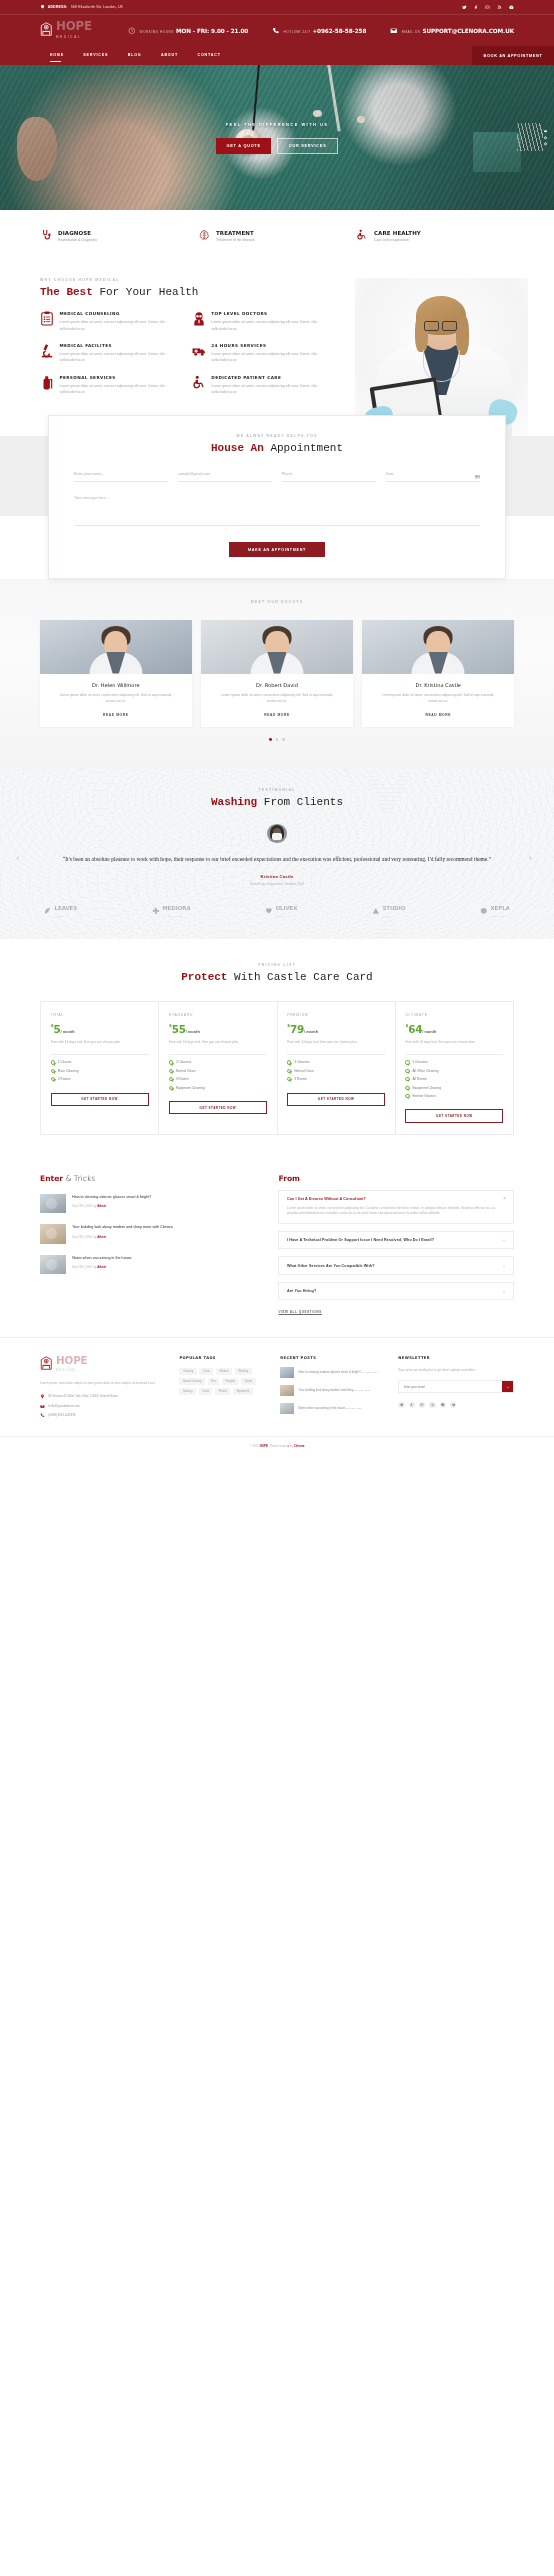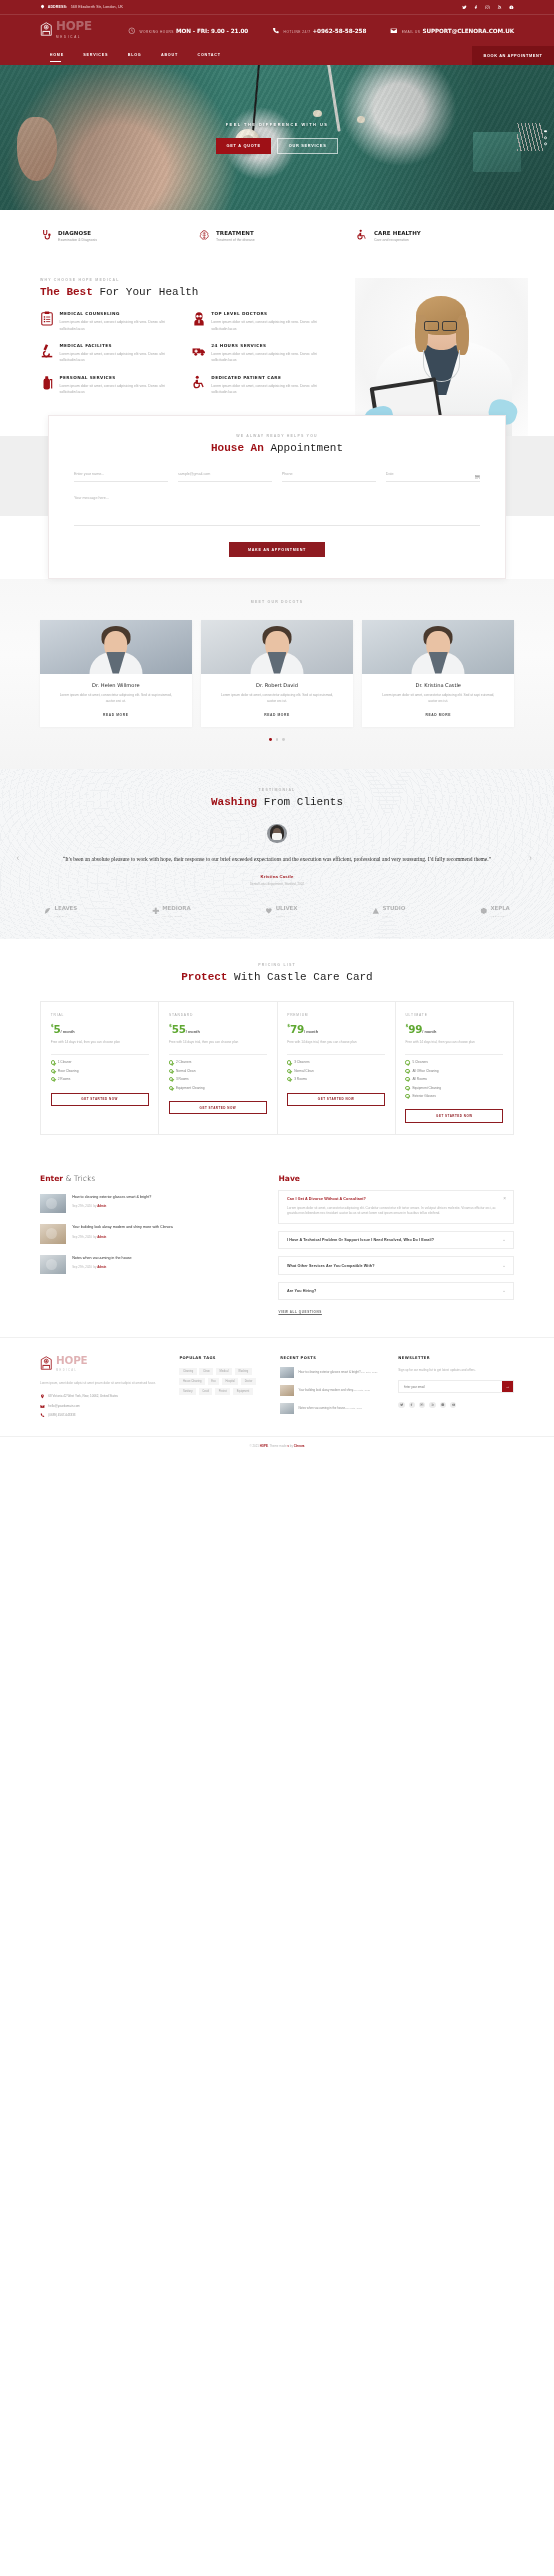--- a/index.html
+++ b/index.html
@@ -830,21 +830,21 @@
         <div class="p-feat">
             <span class="ck"></span>
             <span>3 Rooms</span>
           </div>
         <button class="p-btn">GET STARTED NOW</button>
       </div>
 
       <div class="pcard">
         <div class="p-name">ULTIMATE</div>
         <div class="p-price">
-          <span class="cur">$</span><span class="num">99</span><span class="per">/ month</span>
+          <span class="cur">$</span><span class="num">64</span><span class="per">/ month</span>
         </div>
         <div class="p-desc">Free with 14 days trial, then you can choose plan</div>
         <div class="p-sep"></div>
         <div class="p-feat">
             <span class="ck"></span>
             <span>5 Cleaners</span>
           </div>
         <div class="p-feat">
             <span class="ck"></span>
             <span>All Office Cleaning</span>
@@ -890,21 +890,21 @@
         <span class="tip-img c"></span>
         <span class="tx">
           <h5>Notes when vacuuming in the house</h5>
           <div class="meta"><span>Sep 27th, 2020</span> &nbsp;<span>by </span><b>Admin</b></div>
         </span>
       </div>
     </div>
 
     <div class="faqs">
       <h3 class="sub-title">
-        <b>Have</b>
+        <b>From</b>
       </h3>
       <div class="faq-item open">
         <div class="faq-q">Can I Get A Divorce Without A Consultant?</div>
         <div class="faq-a">Lorem ipsum dolor sit amet, consectetur adipiscing elit. Curabitur consectetur elit tortor ornare. In volutpat ultrices molestie. Vivamus efficitur orci, ac gravida eros bibendum nec tincidunt auctor lacus sit amet lorem sed ipsum ornare in faucibus tellus eleifend.</div>
         <span class="faq-x">×</span>
       </div>
       <div class="faq-item">
         <div class="faq-q">I Have A Technical Problem Or Support Issue I Need Resolved, Who Do I Email?</div>
         <span class="faq-x">⌄</span>
       </div>

